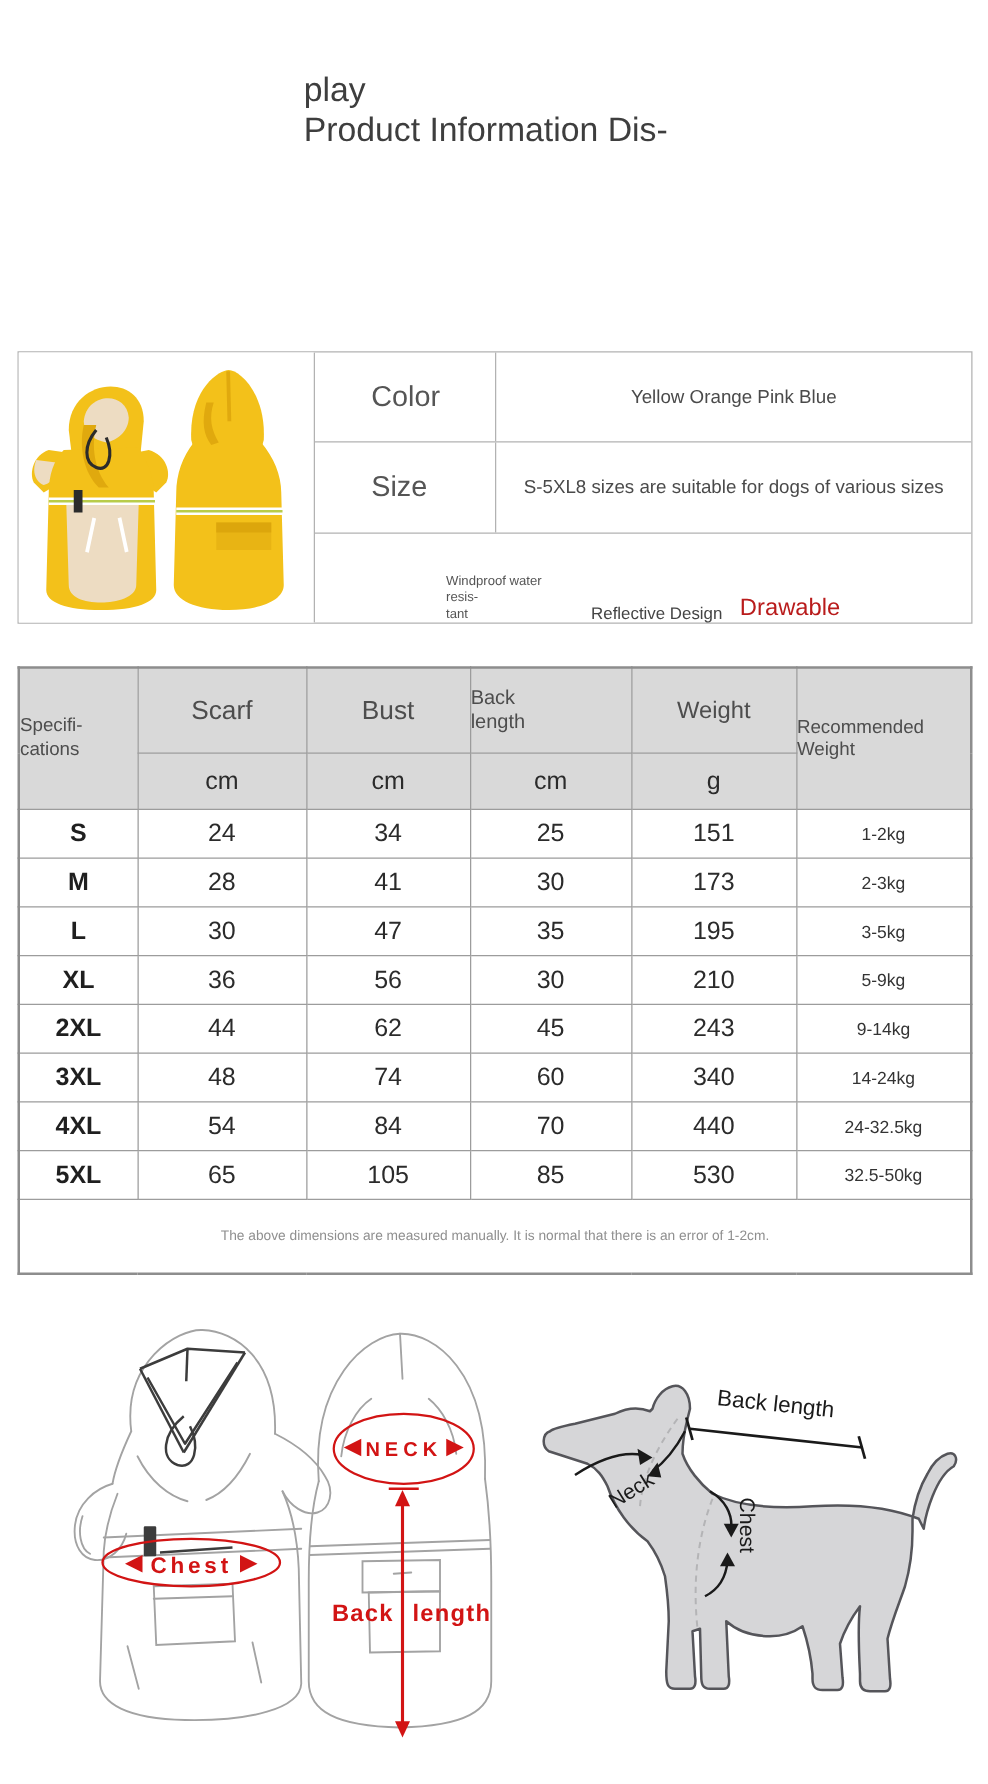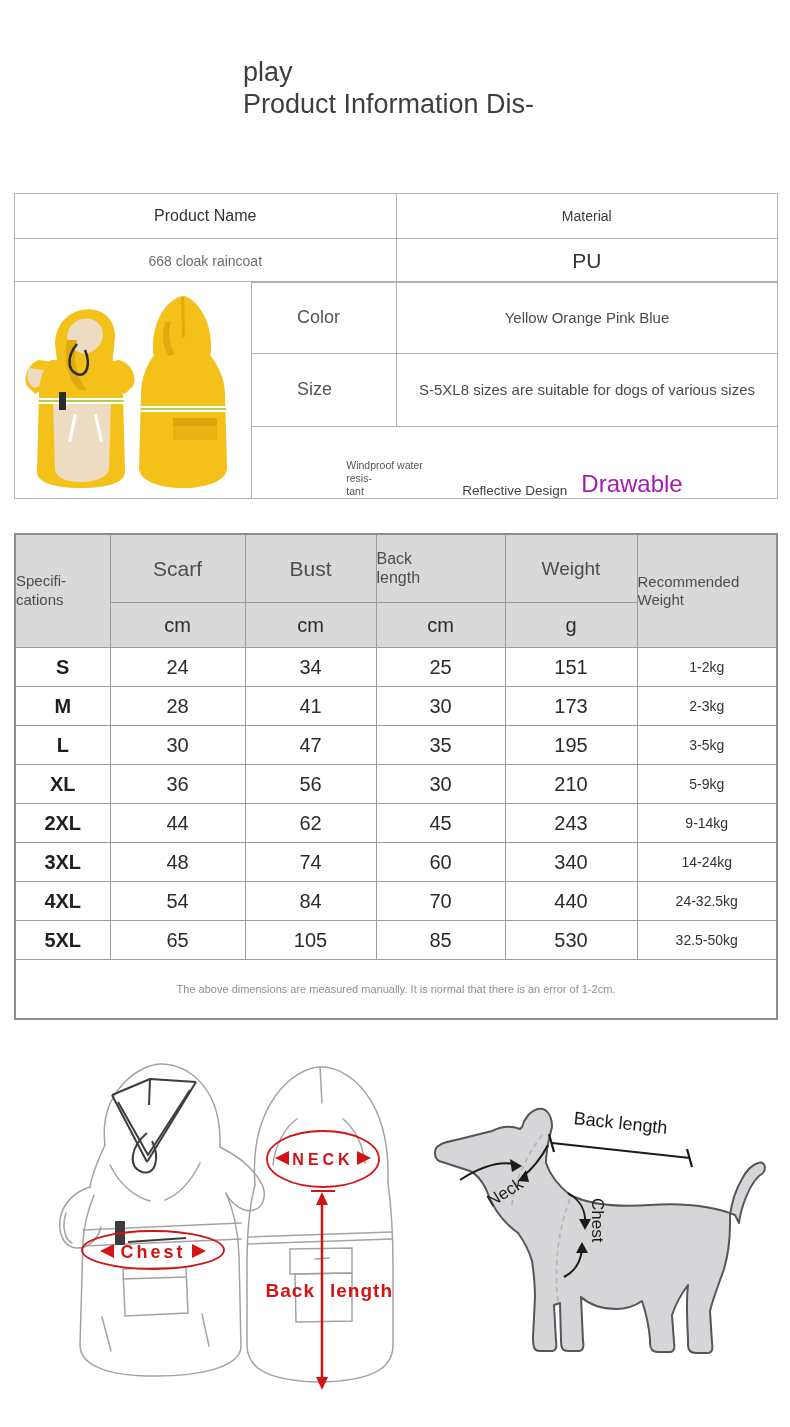--- a/index.html
+++ b/index.html
@@ -27,27 +27,27 @@
   
   .details-table{left:14px;top:281px;width:762px;height:216px;border:1px solid #b2b2b2;
                  display:flex;}
   .photo-cell{width:236px;border-right:1px solid #b2b2b2;background:#fff;}
   .details-rows{flex:1;display:flex;flex-direction:column;}
   .d-row{display:flex;flex:1;}
   .d-row + .d-row{border-top:1px solid #b2b2b2;}
   .d-label{width:145px;border-right:1px solid #b2b2b2;display:flex;align-items:center;
            padding-left:45px;box-sizing:border-box;color:#555;}
   .d-value{flex:1;display:flex;align-items:center;justify-content:center;text-align:center;color:#4a4a4a;}
-  .fs-19{font-size:18px;} .fs-15{font-size:15px;} .fs-12{font-size:12.5px;}
+  .fs-19{font-size:23px;} .fs-15{font-size:15px;} .fs-12{font-size:12.5px;}
   .r-color{height:51px;} .r-size{height:57px;} .r-item{height:57px;} .r-high{flex:1;}
   .v-item{font-size:22px;color:#333;}
   .hl-wrap{display:flex;align-items:flex-end;justify-content:center;gap:14px;}
   .hl-1{font-size:10.5px;color:#555;width:102px;text-align:left;line-height:1.25;}
   .hl-2{font-size:13.5px;color:#444;}
-  .hl-3{font-size:24px;color:#a21caf;}
+  .hl-3{font-size:19px;color:#b91c1c;}
   .pre{white-space:pre-line;}
 
   
   .size-table{left:14px;top:533px;border-collapse:collapse;table-layout:fixed;width:762px;}
   .size-table td,.size-table th{border:1px solid #9c9c9c;padding:0;font-weight:normal;}
   .size-table{border:2px solid #8d8d8d;}
   .hdr{background:#d9d9d9;color:#4d4d4d;}
   .hd-spec{font-size:15px;text-align:left;padding-left:14px;line-height:1.25;}
   .hd-col{font-size:21px;text-align:center;height:67px;}
   .hd-back{font-size:16px;text-align:left;padding-left:22px;line-height:1.15;}
@@ -68,30 +68,20 @@
 </head>
 <body>
 
 <div id="page">
 
   <div class="abs title">
     <div>play</div>
     <div>Product Information Dis-</div>
   </div>
 
-  <div class="abs info-table">
-    <div class="info-row h45">
-      <div class="info-cell t-prodname">Product Name</div>
-      <div class="info-cell t-material">Material</div>
-    </div>
-    <div class="info-row h44">
-      <div class="info-cell t-prodval">668 cloak raincoat</div>
-      <div class="info-cell t-pu">PU</div>
-    </div>
-  </div>
 
   <div class="abs details-table">
     <div class="photo-cell">
       
       <svg width="236" height="214" viewBox="0 0 236 214">
 
         <g>
           <path d="M45,60 C45,25 92,18 95,50 L95,60 Z" fill="#f3c11a"></path>
           <path d="M40,62 C40,20 100,14 100,55 L96,95 L44,95 Z" fill="#f3c11a"></path>
           <path d="M52,55 C54,32 86,30 88,52 C88,62 80,70 70,72 C60,70 52,64 52,55 Z" fill="#eddcc2"></path>

